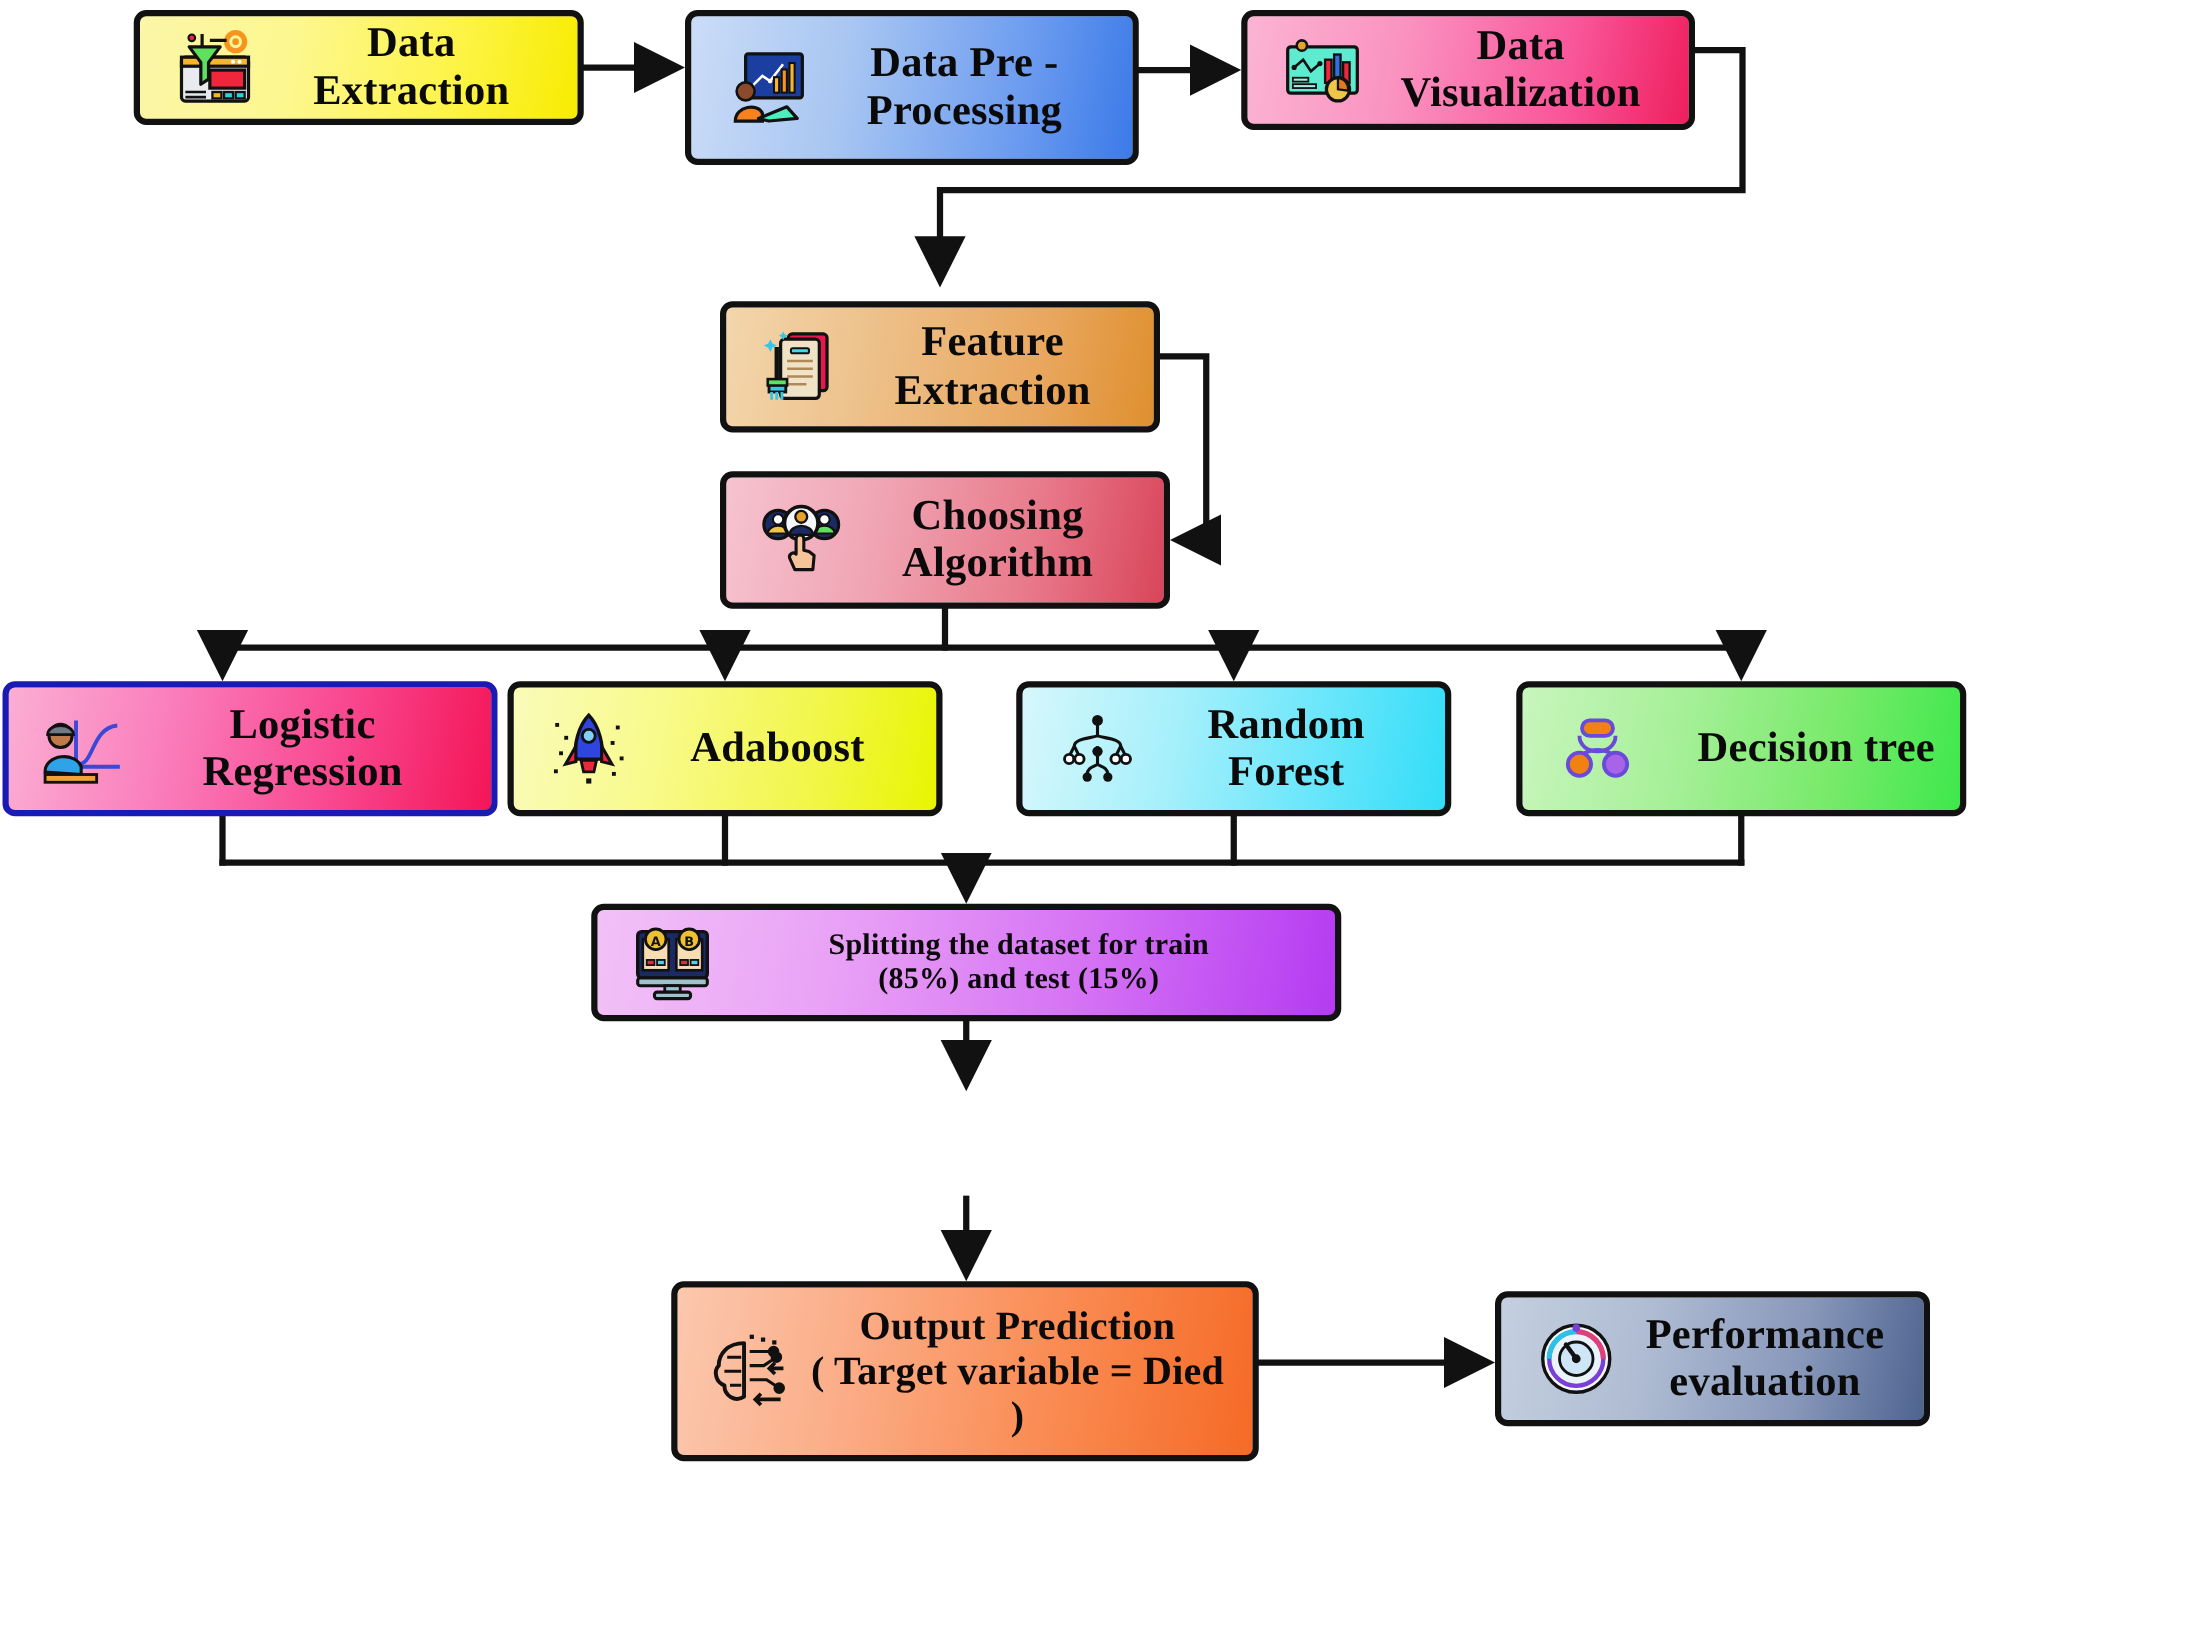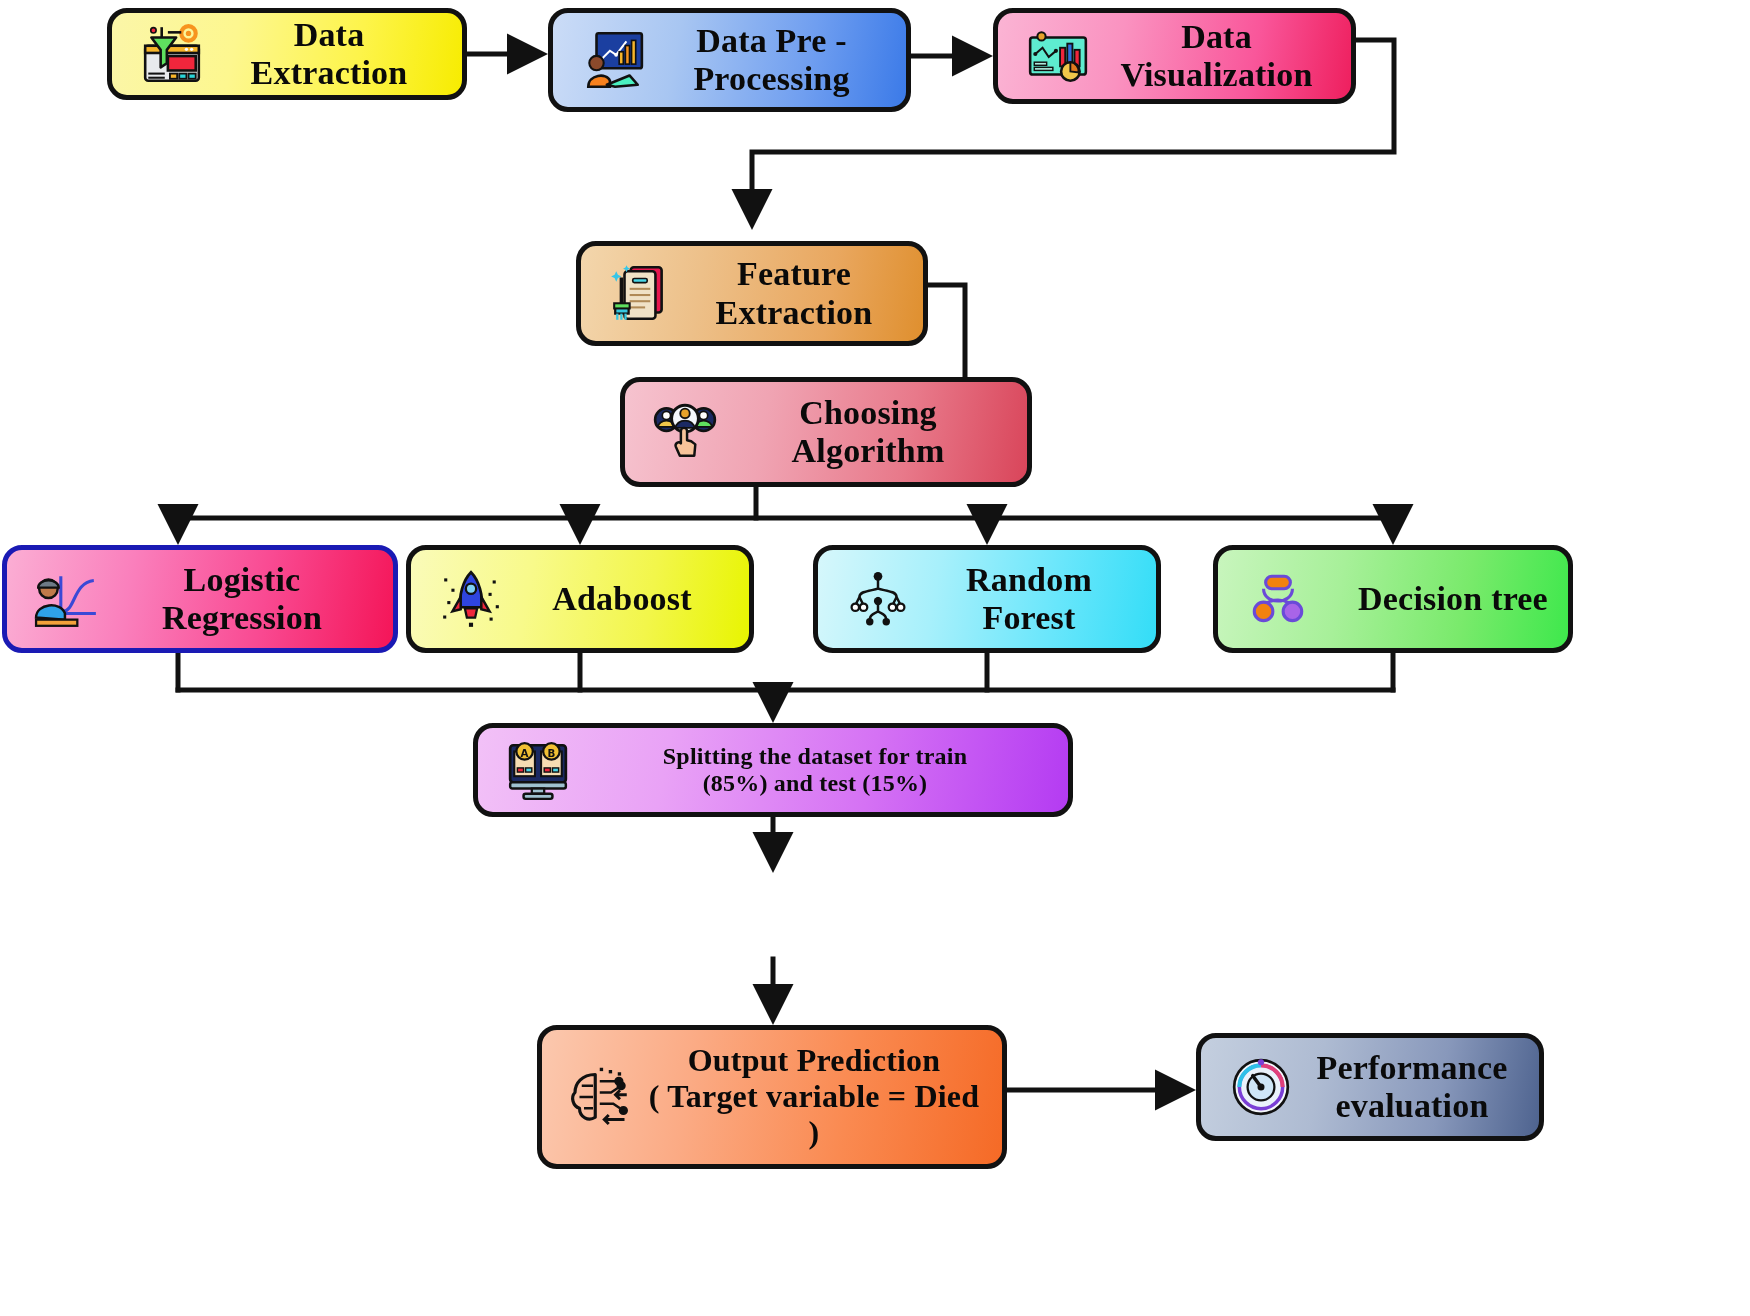--- a/index.html
+++ b/index.html
@@ -3,21 +3,21 @@
 <meta charset="utf-8">
 <style>
   html,body{margin:0;padding:0;background:#ffffff;}
   body{font-family:"Liberation Serif", serif;}
   #canvas{position:relative;width:1750px;height:1316px;background:#fff;overflow:hidden;}
   svg.wires{position:absolute;left:0;top:0;width:1750px;height:1316px;pointer-events:none;}
   .node{
     position:absolute;
     box-sizing:border-box;
     border:5px solid #111111;
-    border-radius:20px;
+    border-radius:10px;
     display:flex;
     align-items:center;
     justify-content:flex-start;
     padding:0 10px;
     z-index:3;
   }
   .node .ico{
     flex:0 0 auto;
     width:72px;height:72px;
     margin-left:14px;margin-right:6px;
@@ -32,28 +32,28 @@
     color:#0a0a0a;
     font-size:34px;
     line-height:1.12;
     letter-spacing:.2px;
     padding-right:8px;
     white-space:pre-line;
   }
   
   #n-extract{left:107px;top:8px;width:360px;height:92px;
     background:linear-gradient(100deg,#fbf6a8 0%,#fdf78f 35%,#fdf44a 70%,#f7ec00 100%);}
-  #n-pre{left:548px;top:8px;width:363px;height:104px;
+  #n-pre{left:548px;top:8px;width:363px;height:124px;
     background:linear-gradient(100deg,#cbdcf7 0%,#a8c6f2 35%,#6f9ef0 72%,#3b7ae8 100%);}
   #n-viz{left:993px;top:8px;width:363px;height:96px;
     background:linear-gradient(100deg,#fbb4d4 0%,#fa92c0 35%,#f9569a 72%,#ee1f5e 100%);}
   #n-feat{left:576px;top:241px;width:352px;height:105px;
     background:linear-gradient(100deg,#f3d6ac 0%,#edc089 35%,#e9a75f 72%,#df8f2e 100%);}
-  #n-algo{left:576px;top:377px;width:412px;height:110px;
-    background:linear-gradient(100deg,#f6c3cf 0%,#f0a4b3 35%,#e8798a 70%,#d9455a 100%);margin-left:44px;}
+  #n-algo{left:576px;top:377px;width:360px;height:110px;
+    background:linear-gradient(100deg,#f6c3cf 0%,#f0a4b3 35%,#e8798a 70%,#d9455a 100%);}
   #n-logit{left:2px;top:545px;width:396px;height:108px;border-color:#1a1ab4;
     background:linear-gradient(100deg,#fbaed4 0%,#fa7fbc 32%,#f94a92 66%,#f41558 100%);}
   #n-ada{left:406px;top:545px;width:348px;height:108px;
     background:linear-gradient(100deg,#fafbb9 0%,#f8fa8a 35%,#f2f64a 70%,#e8f500 100%);}
   #n-rf{left:813px;top:545px;width:348px;height:108px;
     background:linear-gradient(100deg,#d6f7fb 0%,#a7f0fb 35%,#68e6fb 70%,#33ddf7 100%);justify-content:center;}
   #n-dt{left:1213px;top:545px;width:360px;height:108px;
     background:linear-gradient(100deg,#c8f5bd 0%,#a7f099 35%,#79ea6b 70%,#3ee84c 100%);gap:36px;}
   #n-split{left:473px;top:723px;width:600px;height:94px;
     background:linear-gradient(100deg,#f2c1f7 0%,#e9a2f6 32%,#d572f4 66%,#b43bf2 100%);}

